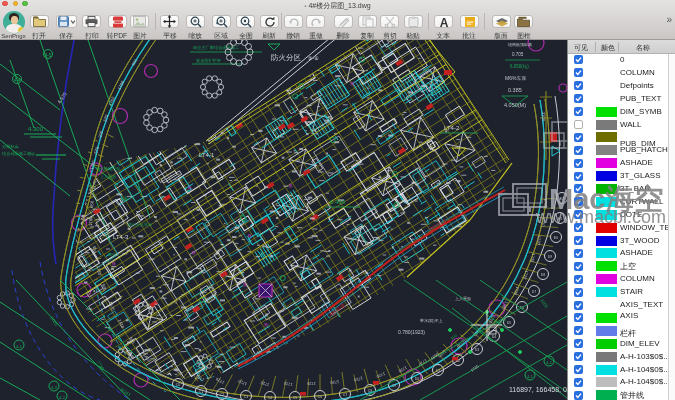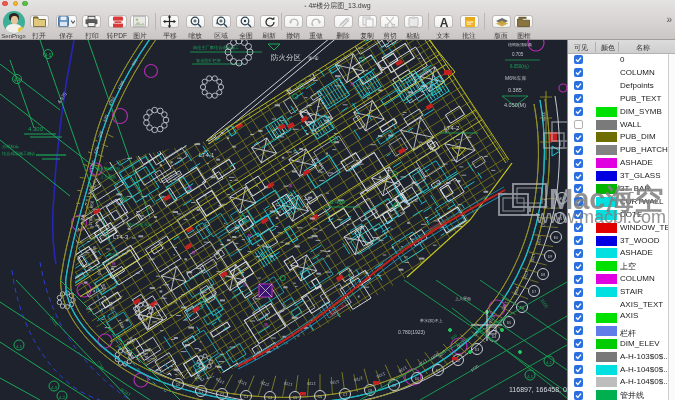--- a/index.html
+++ b/index.html
@@ -1639,21 +1639,21 @@
     <div class="nm" style="top:66.5px">DIM_SYMB</div>
     <div class="cb off" style="top:80.0px"></div>
     <div class="sw" style="top:79.5px;background:#7a7a7a"></div>
     <div class="nm" style="top:79.5px">WALL</div>
     <div class="cb" style="top:92.9px">
       <svg width="9" height="9" viewBox="0 0 9 9">
         <path d="M2,4.6 L3.8,6.4 L7,2.6" stroke="#fff" stroke-width="1.4" fill="none"></path>
       </svg>
     </div>
     <div class="sw" style="top:92.4px;background:#6e6e00"></div>
-    <div class="nm" style="top:92px">PUB_DIM</div>
+    <div class="nm" style="top:99px">PUB_DIM</div>
     <div class="cb" style="top:105.8px">
       <svg width="9" height="9" viewBox="0 0 9 9">
         <path d="M2,4.6 L3.8,6.4 L7,2.6" stroke="#fff" stroke-width="1.4" fill="none"></path>
       </svg>
     </div>
     <div class="sw" style="top:105.2px;background:#828282"></div>
     <div class="nm" style="top:105.2px">PUB_HATCH</div>
     <div class="cb" style="top:118.7px">
       <svg width="9" height="9" viewBox="0 0 9 9">
         <path d="M2,4.6 L3.8,6.4 L7,2.6" stroke="#fff" stroke-width="1.4" fill="none"></path>

